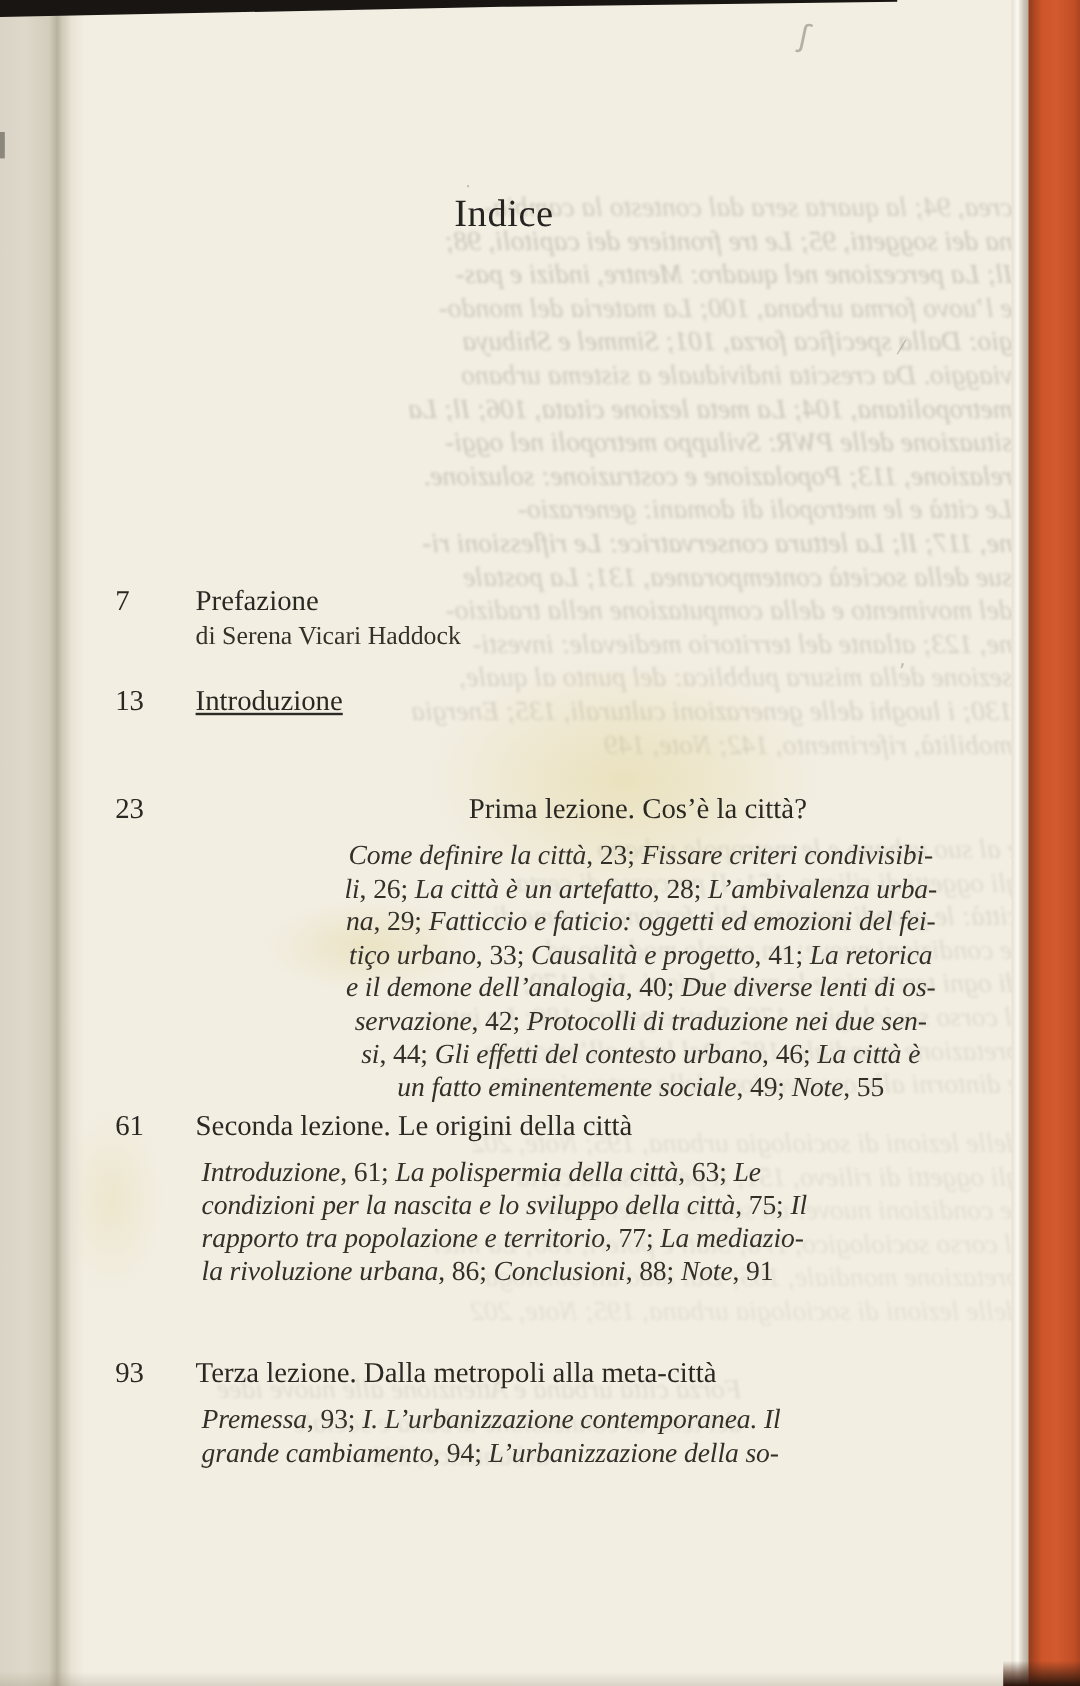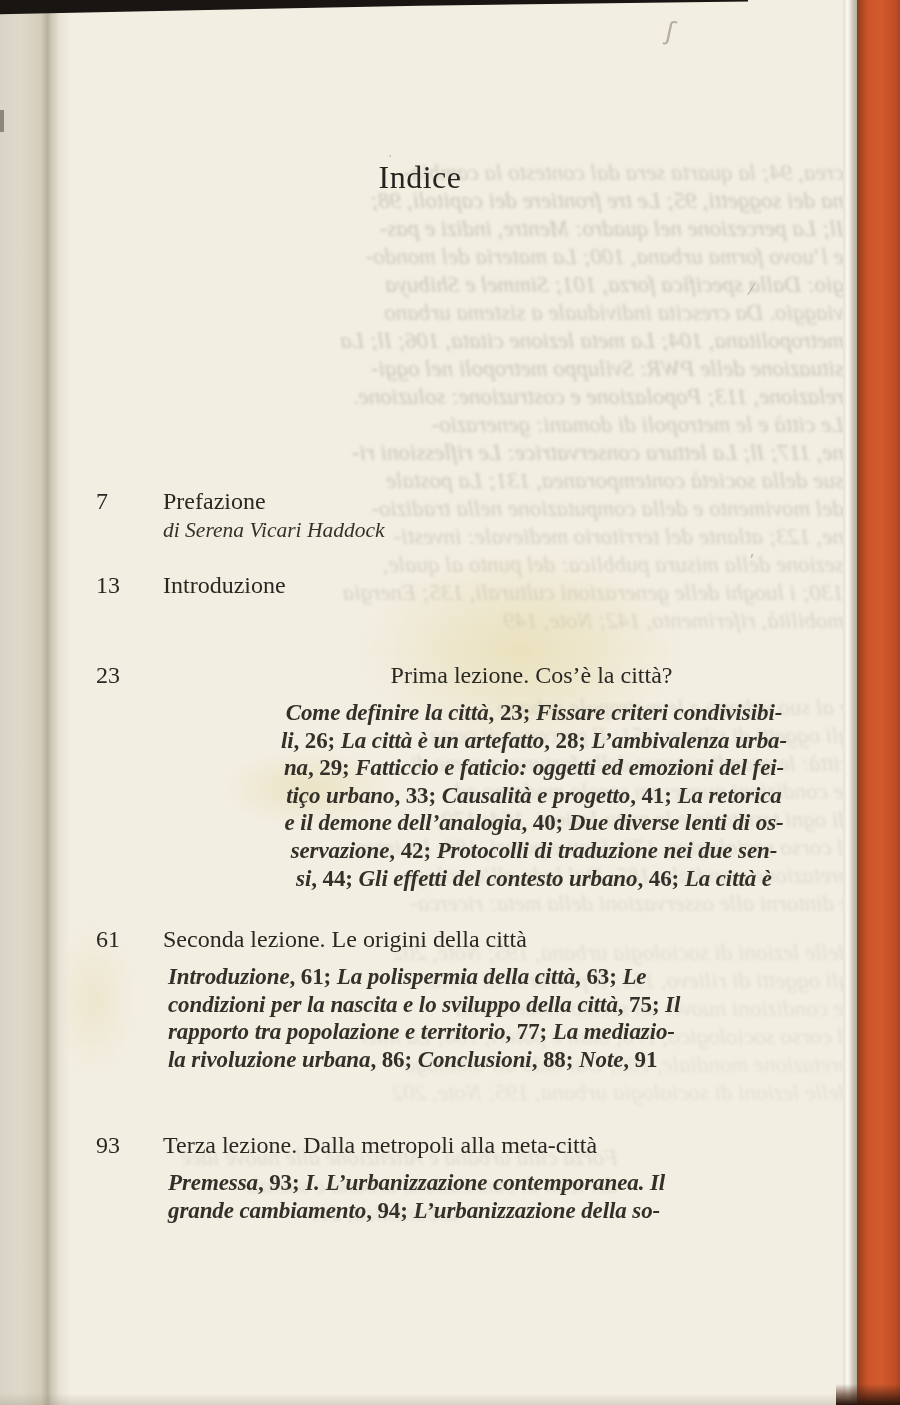--- a/index.html
+++ b/index.html
@@ -58,29 +58,29 @@
   
   .content{position:absolute;inset:0;z-index:3;color:#2c2a25;}
   .page-title{
     position:absolute;left:95px;top:159px;width:650px;margin:0;
     text-align:center;font-weight:normal;font-size:32px;line-height:36px;
     letter-spacing:.5px;color:#262420;
   }
   .toc{position:absolute;inset:0;}
   .entry{position:absolute;left:0;width:900px;}
   .entry:nth-of-type(1){top:486px;}
-  .entry:nth-of-type(2){top:570px;}
+  .entry:nth-of-type(2){top:570px;text-decoration:underline;}
   .entry:nth-of-type(3){top:660px;text-align:center;}
   .entry:nth-of-type(4){top:924px;}
   .entry:nth-of-type(5){top:1130px;}
   .pnum{position:absolute;left:96px;top:0;font-size:24px;line-height:31px;color:#2a2823;}
   .elabel{display:block;margin-left:163px;font-size:24px;line-height:31px;color:#2a2823;}
-  .esub{margin-left:163px;font-style:italic;font-size:21.5px;line-height:26px;color:#343129;}
+  .esub{margin-left:163px;font-size:21.5px;line-height:26px;color:#343129;}
   .etopics{margin-left:168px;margin-top:8px;}
-  .tline{display:block;white-space:nowrap;font-size:23px;line-height:27.6px;color:#33302a;letter-spacing:-0.1px;font-weight:bold;}
+  .tline{display:block;white-space:nowrap;font-size:23px;line-height:27.6px;color:#33302a;letter-spacing:-0.1px;}
   .tline .it{font-style:italic;}
   .tline .rn{font-style:normal;}
 </style>
 </head>
 <body>
 
 <div class="scan">
 
   <div class="bleed-layer">
       <div class="bleed-line" style="left: 58px; top: 160px; width: 786px; opacity: 0.26;">crea, 94; la quarta sera dal contesto la cambia-</div>
@@ -139,20 +139,21 @@
           <span class="pnum">23</span>
           <span class="elabel">Prima lezione. Cos’è la città?</span>
           <div class="etopics">
             <span class="tline"><span class="it">Come definire la città</span><span class="rn">, 23; </span><span class="it">Fissare criteri condivisibi-</span></span>
             <span class="tline"><span class="it">li</span><span class="rn">, 26; </span><span class="it">La città è un artefatto</span><span class="rn">, 28; </span><span class="it">L’ambivalenza urba-</span></span>
             <span class="tline"><span class="it">na</span><span class="rn">, 29; </span><span class="it">Fatticcio e faticio: oggetti ed emozioni del fei-</span></span>
             <span class="tline"><span class="it">tiço urbano</span><span class="rn">, 33; </span><span class="it">Causalità e progetto</span><span class="rn">, 41; </span><span class="it">La retorica</span></span>
             <span class="tline"><span class="it">e il demone dell’analogia</span><span class="rn">, 40; </span><span class="it">Due diverse lenti di os-</span></span>
             <span class="tline"><span class="it">servazione</span><span class="rn">, 42; </span><span class="it">Protocolli di traduzione nei due sen-</span></span>
             <span class="tline"><span class="it">si</span><span class="rn">, 44; </span><span class="it">Gli effetti del contesto urbano</span><span class="rn">, 46; </span><span class="it">La città è</span></span>
+            <span class="tline"><span class="it">un fatto eminentemente sociale</span><span class="rn">, 49; </span><span class="it">Note</span><span class="rn">, 55</span></span>
           </div>
         </div>
         <div class="entry">
           <span class="pnum">61</span>
           <span class="elabel">Seconda lezione. Le origini della città</span>
           <div class="etopics">
             <span class="tline"><span class="it">Introduzione</span><span class="rn">, 61; </span><span class="it">La polispermia della città</span><span class="rn">, 63; </span><span class="it">Le</span></span>
             <span class="tline"><span class="it">condizioni per la nascita e lo sviluppo della città</span><span class="rn">, 75; </span><span class="it">Il</span></span>
             <span class="tline"><span class="it">rapporto tra popolazione e territorio</span><span class="rn">, 77; </span><span class="it">La mediazio-</span></span>
             <span class="tline"><span class="it">la rivoluzione urbana</span><span class="rn">, 86; </span><span class="it">Conclusioni</span><span class="rn">, 88; </span><span class="it">Note</span><span class="rn">, 91</span></span>

